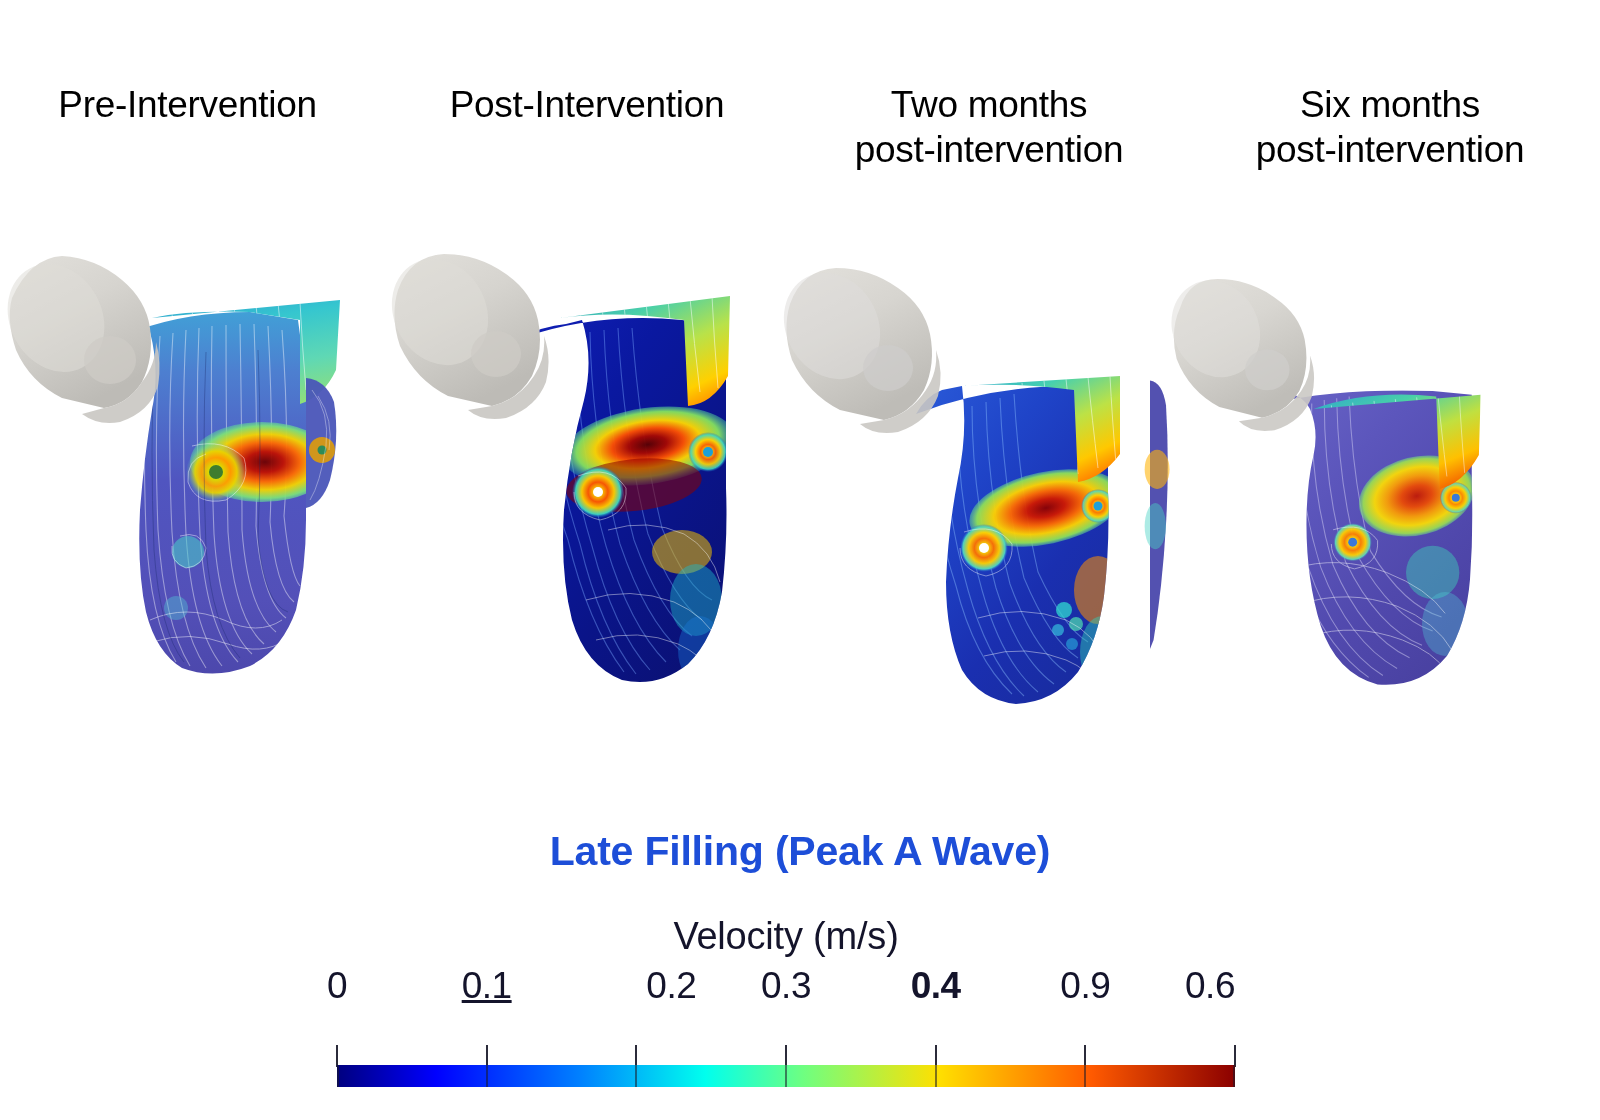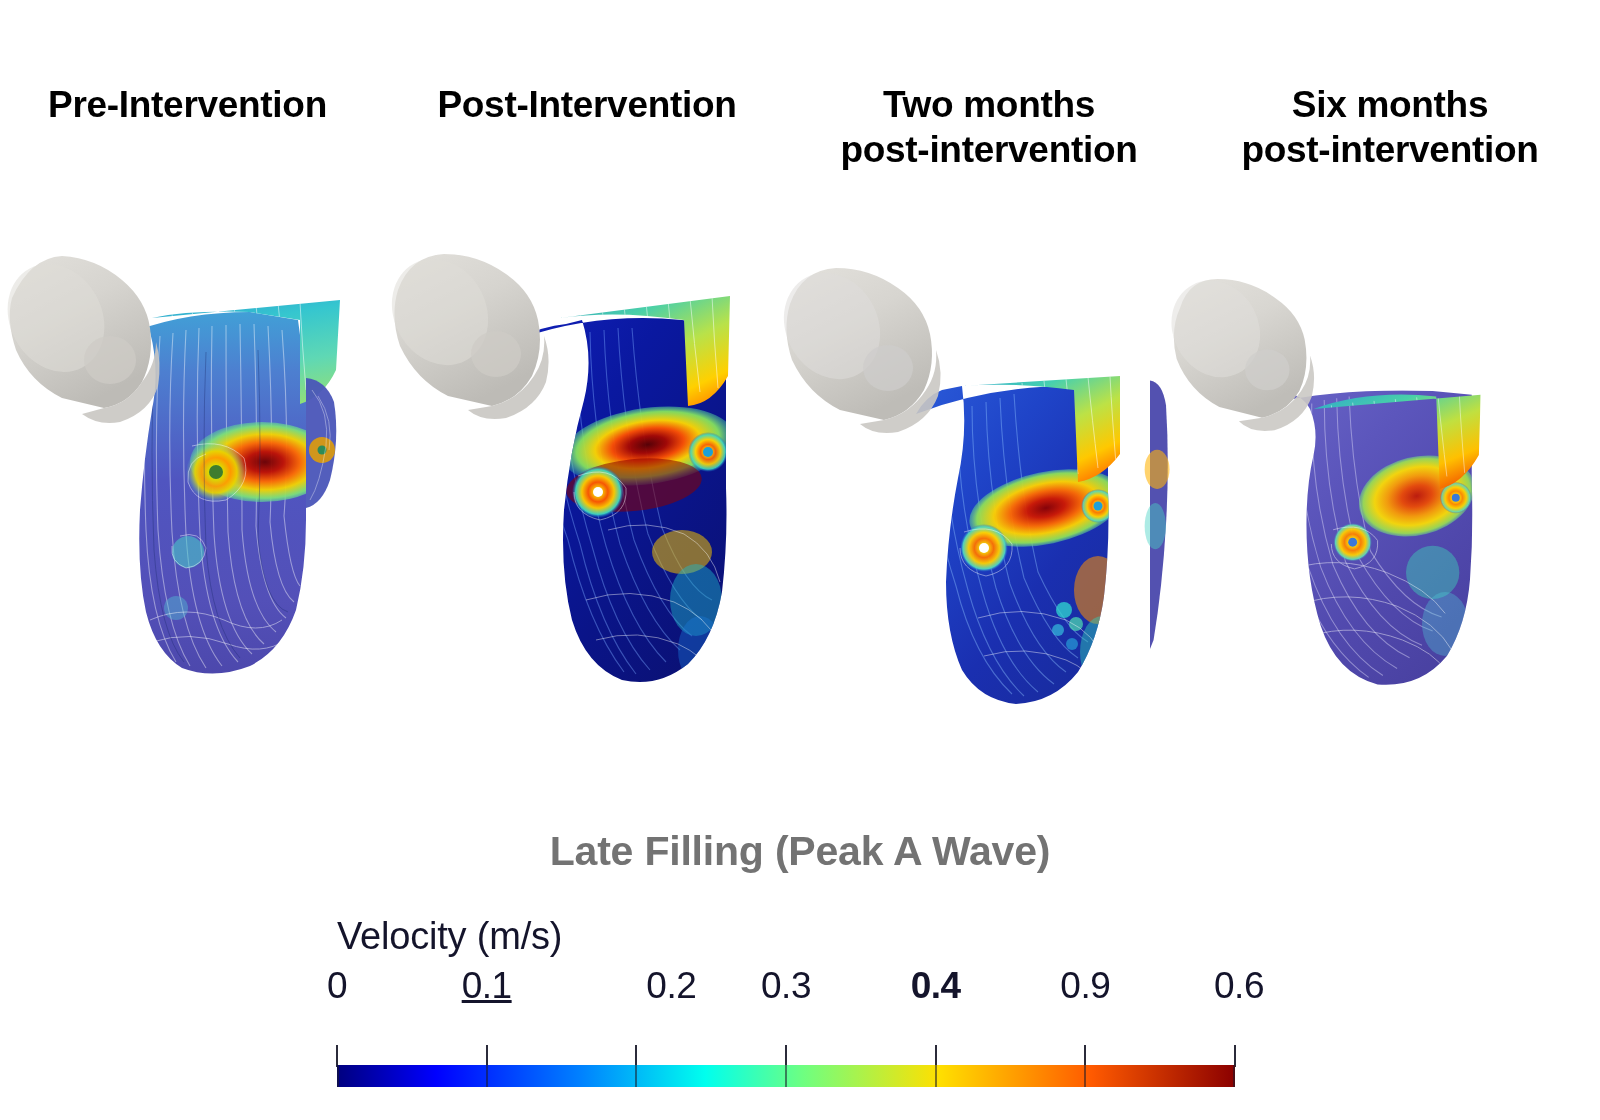--- a/index.html
+++ b/index.html
@@ -18,21 +18,21 @@
     -webkit-font-smoothing: antialiased;
   }
 
   
   .col-header {
     position: absolute;
     text-align: center;
     font-family: "Liberation Sans", sans-serif;
     font-size: 37px;
     line-height: 45px;
-    font-weight: 700;
+    font-weight: 400;
     color: #000000;
     white-space: pre-line;
     letter-spacing: -0.3px;
   }
   #hdr-0 { left: 10px;   top: 82px; width: 355px; }
   #hdr-1 { left: 398px;  top: 82px; width: 378px; }
   #hdr-2 { left: 800px;  top: 82px; width: 378px; }
   #hdr-3 { left: 1190px; top: 82px; width: 400px; }
 
   
@@ -55,36 +55,37 @@
 
   
   #figure-title {
     position: absolute;
     left: 0; top: 828px;
     width: 1600px;
     text-align: center;
     font-family: "Liberation Sans", sans-serif;
     font-size: 41px;
     font-weight: bold;
-    color: #737373;
+    color: #1d4ed8;
     letter-spacing: -0.2px;
   }
 
   
   #colorbar-block {
     position: absolute;
     left: 337px;
     top: 915px;
     width: 898px;
     height: 180px;
   }
   #colorbar-title {
     position: absolute;
     left: 0; top: 0;
     width: 898px;
+    text-align: center;
     font-family: "Liberation Sans", sans-serif;
     font-size: 38px;
     font-weight: 400;
     color: #14142b;
     letter-spacing: -0.2px;
   }
   #colorbar-ticklabels {
     position: absolute;
     left: 0; top: 50px;
     width: 898px;
@@ -591,21 +592,21 @@
 
 <div id="colorbar-block">
   <div id="colorbar-title">Velocity (m/s)</div>
   <div id="colorbar-ticklabels">
       <div class="tick-label" style="left: 0px;">0</div>
       <div class="tick-label" style="left: 149.667px; text-decoration: underline;">0.1</div>
       <div class="tick-label" style="left: 299.333px; margin-left: 35px;">0.2</div>
       <div class="tick-label" style="left: 449px;">0.3</div>
       <div class="tick-label" style="left: 598.667px; font-weight: bold;">0.4</div>
       <div class="tick-label" style="left: 748.333px;">0.9</div>
-      <div class="tick-label" style="left: 902px;">0.6</div>
+      <div class="tick-label" style="left: 873px;">0.6</div>
     </div>
   <div id="colorbar-ticks">
       <div class="tick-mark" style="left: 0px;"></div>
       <div class="tick-mark" style="left: 149.667px;"></div>
       <div class="tick-mark" style="left: 299.333px;"></div>
       <div class="tick-mark" style="left: 449px;"></div>
       <div class="tick-mark" style="left: 598.667px;"></div>
       <div class="tick-mark" style="left: 748.333px;"></div>
       <div class="tick-mark" style="left: 898px;"></div>
     </div>

